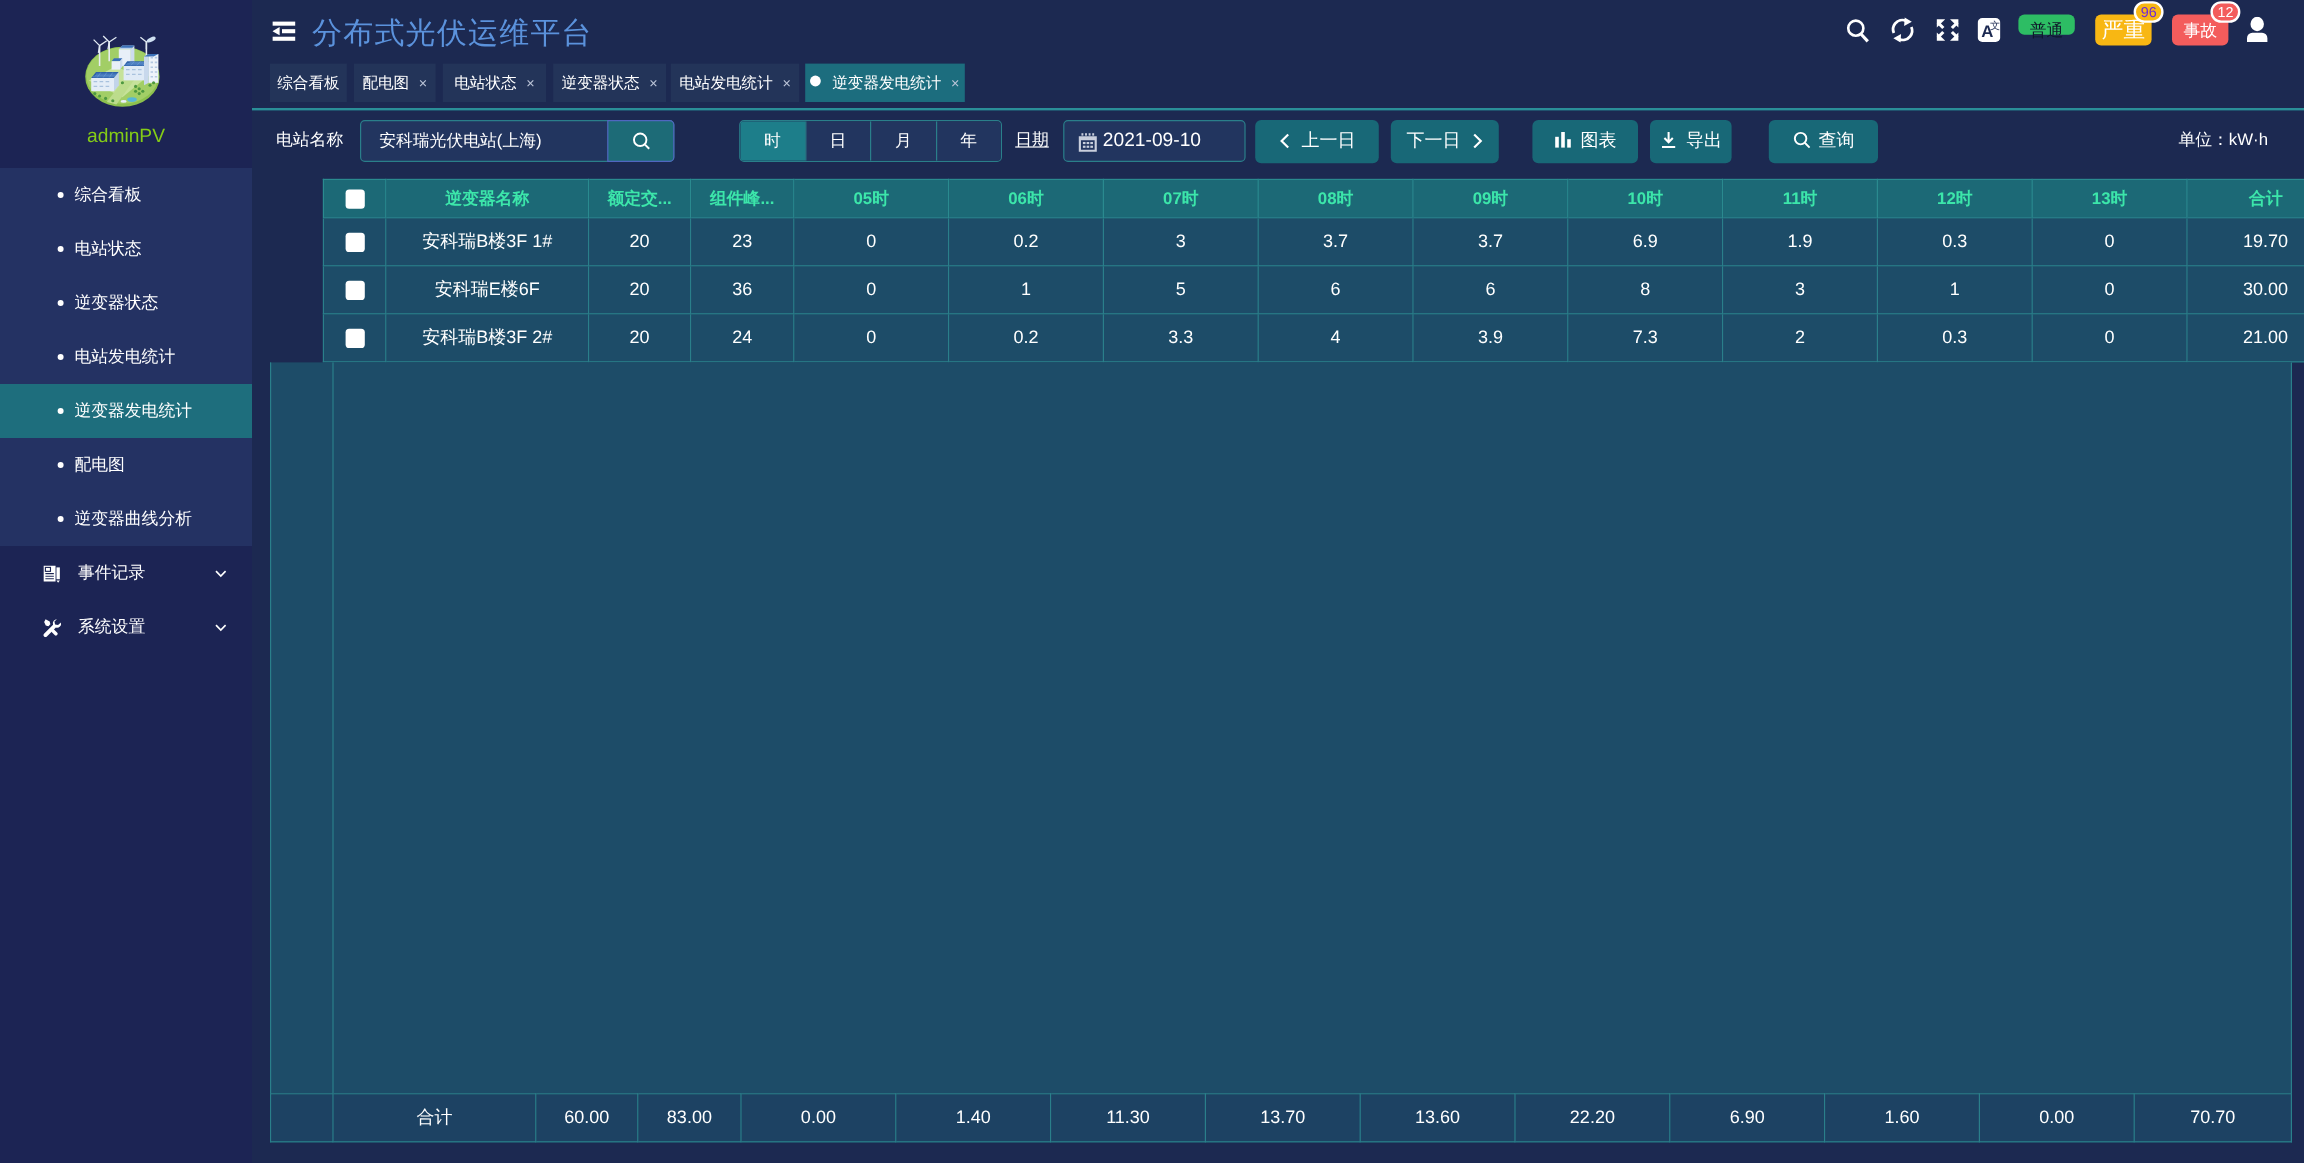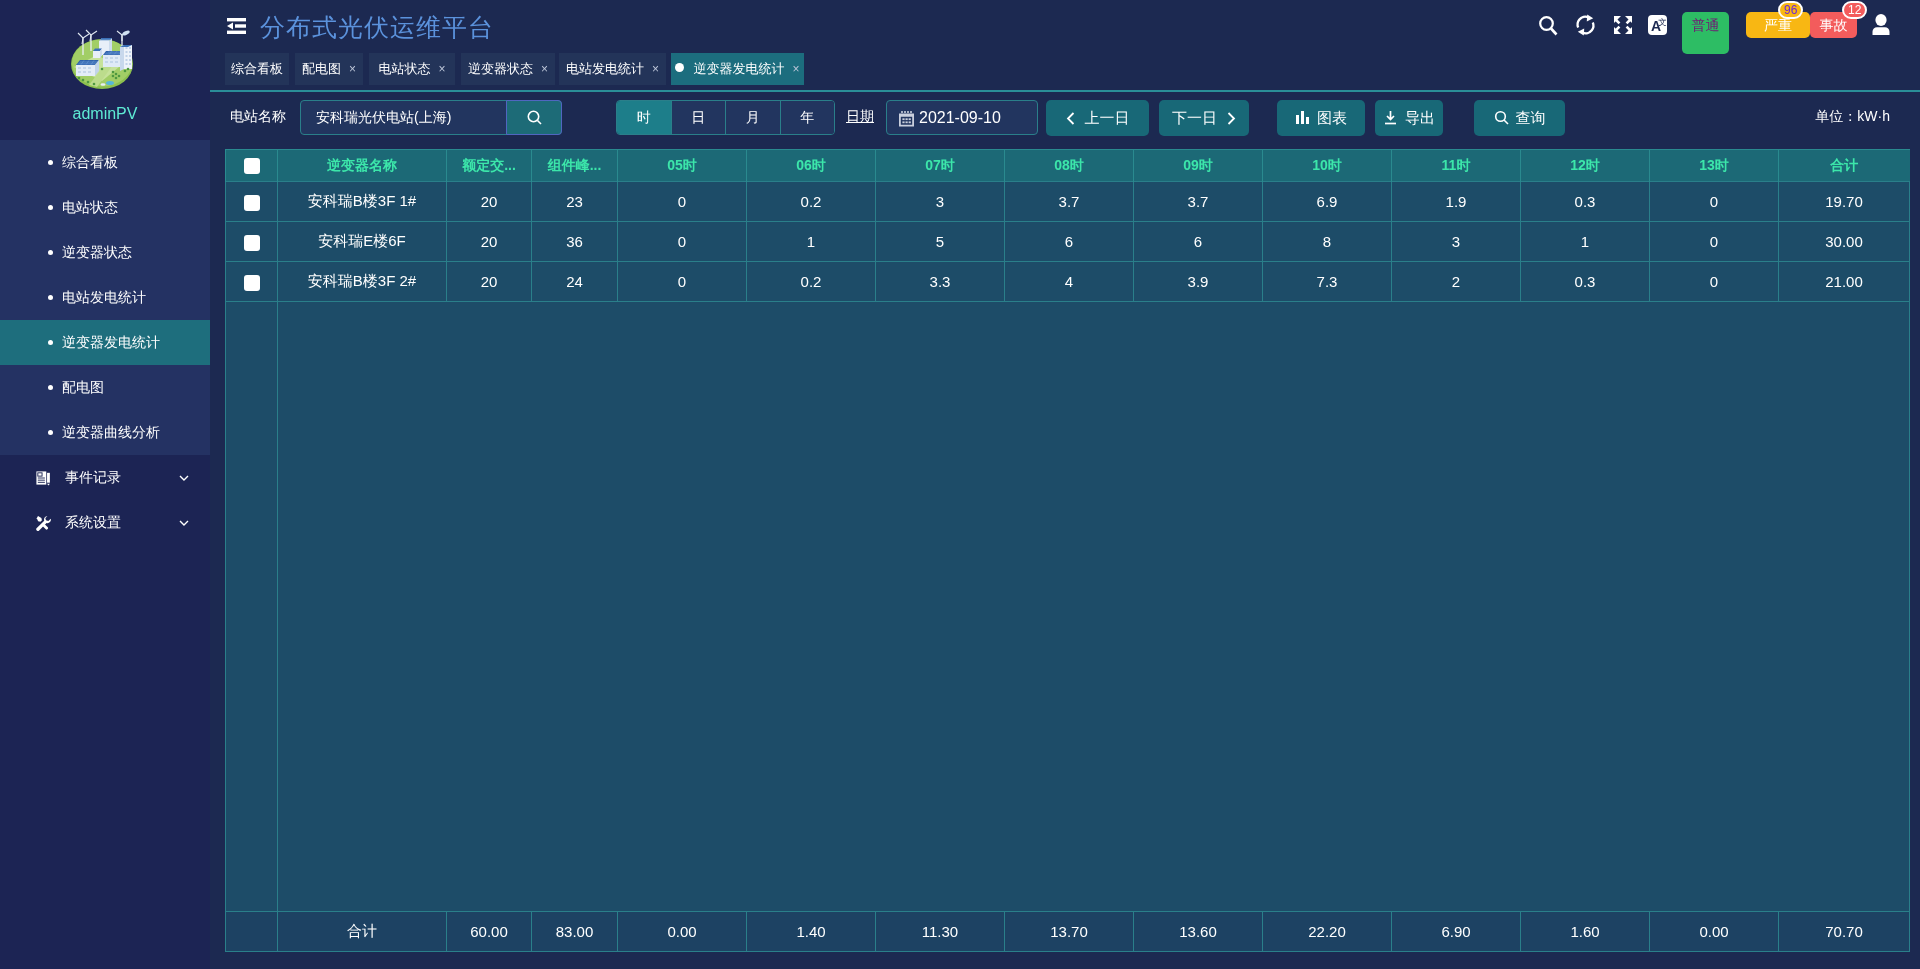--- a/index.html
+++ b/index.html
@@ -1,20 +1,20 @@
 <!DOCTYPE html>
 <html><head>
 <meta charset="utf-8">
 <style>
 * { margin:0; padding:0; box-sizing:border-box; }
 html,body { width:1920px; height:969px; overflow:hidden; background:#1c2951;
   font-family:"Liberation Sans", sans-serif; }
 .sidebar { position:absolute; left:0; top:0; width:210px; height:969px; background:#1c2454; }
 .logo { position:absolute; left:69px; top:25px; width:66px; height:66px; }
-.uname { position:absolute; left:0; top:105px; width:210px; text-align:center; color:#5eead4; font-size:16px; }
+.uname { position:absolute; left:0; top:105px; width:210px; text-align:center; color:#84cc16; font-size:16px; }
 .menu { position:absolute; left:0; top:140px; width:210px; }
 .mitem { position:relative; height:45px; line-height:45px; color:#fff; font-size:14px; }
 .mitem .micon { position:absolute; left:35px; top:15px; width:16px; height:16px; }
 .mitem .mtext { position:absolute; left:65px; }
 .mitem .chev { position:absolute; left:179px; top:18px; width:10px; height:10px; }
 .parent-active { background:#1e4d69; height:46px; line-height:46px; }
 .parent-active .micon { top:15px; }
 .parent-active .chev { top:19px; }
 .submenu { background:#243263; }
 .sitem { position:relative; height:45px; line-height:45px; color:#fff; font-size:14px; }
@@ -33,21 +33,21 @@
 .hr-line { position:absolute; left:0; top:90px; width:1710px; height:2px; background:#2a8f98; }
 .filter { position:absolute; left:0; top:100px; height:35px; width:1710px; color:#fff; font-size:14px; }
 .flabel { position:absolute; top:8px; }
 .finput { position:absolute; top:0; height:35px; border:1px solid #2a7f8a; border-radius:4px; background:#22355f; color:#fff; line-height:33px; }
 .seg { position:absolute; left:406px; top:0; width:219px; height:35px; border:1px solid #2a7f8a; border-radius:4px; overflow:hidden; display:flex; }
 .seg div { flex:1; text-align:center; line-height:33px; background:#22355f; border-left:1px solid #2a7f8a; }
 .seg div:first-child { border-left:none; }
 .seg div.on { background:#1d7e8a; }
 .btn { position:absolute; top:0; height:36px; background:#186877; border-radius:5px; color:#fff; text-align:center; line-height:36px; font-size:15px; }
 .unit { position:absolute; right:30px; top:8px; }
-.tablewrap { position:absolute; left:15px; top:149px; width:1685px; height:800px; }
+.tablewrap { position:absolute; left:15px; top:149px; width:1685px; height:800px;padding-left:44px; }
 table.grid { border-collapse:collapse; width:1685px; table-layout:fixed; }
 .grid th { background:#1c6976; color:#3ce6aa; font-size:14px; font-weight:bold; height:32px; border:1px solid #2a8a8f; border-bottom:none; }
 .grid th:last-child { border-right:none; }
 .grid td { background:#1d4c68; color:#fff; font-size:15px; text-align:center; height:40px; border:1px solid #2a7f8a; }
 .cbx { display:inline-block; width:16px; height:16px; background:#fff; border-radius:3px; vertical-align:middle; }
 .fillbody { position:absolute; left:0; top:153px; width:1685px; height:609px; background:#1d4c68; border-left:1px solid #2a7f8a; border-right:1px solid #2a7f8a; }
 .fillbody .colsep { position:absolute; left:51px; top:0; width:1px; height:609px; background:#2a7f8a; }
 .sumrow { position:absolute; left:0; top:762px; width:1685px; }
 .sumrow td { background:#1d4263; height:40px; }
 </style>
@@ -211,22 +211,22 @@
           <rect x="14.6" y="10.7" width="2.6" height="6.5" transform="rotate(-45 15.9 14)"></rect>
           <polygon points="1,12 1,19 8,19"></polygon>
           <rect x="2.8" y="10.7" width="2.6" height="6.5" transform="rotate(45 4.1 14)"></rect>
         </g>
       </svg>
     <svg style="position:absolute;left:1438px;top:15px;" width="19" height="20" viewBox="0 0 19 20">
         <rect x="0" y="0" width="19" height="20" rx="4" fill="#fff"></rect>
         <text x="8" y="16" font-size="14" font-weight="bold" fill="#1c2951" text-anchor="middle" font-family="Liberation Sans">A</text>
         <text x="14.5" y="9.5" font-size="8.5" fill="#1c2951" text-anchor="middle" font-family="Liberation Sans">文</text>
       </svg>
-    <div style="position:absolute;left:1472px;top:12px;width:47px;height:42px;background:#2dbd64;border-radius:5px;color:#701a75;font-size:14px;text-align:center;line-height:26px;">普通</div>
-    <div style="position:absolute;left:1536px;top:12px;width:64px;height:26px;background:#f8b713;border-radius:5px;color:#fff;font-size:14px;text-align:center;line-height:26px;">严重</div>
+    <div style="position:absolute;left:1472px;top:12px;width:47px;height:17px;background:#2dbd64;border-radius:5px;color:#0f172a;font-size:14px;text-align:center;line-height:26px;">普通</div>
+    <div style="position:absolute;left:1536px;top:12px;width:47px;height:26px;background:#f8b713;border-radius:5px;color:#fff;font-size:18px;text-align:center;line-height:26px;">严重</div>
     <div style="position:absolute;left:1568px;top:1px;height:18px;background:#f8b713;border:2px solid #fff;border-radius:10px;color:#6d28d9;font-size:12px;text-align:center;line-height:14px;padding:0 4px;">96</div>
     <div style="position:absolute;left:1600px;top:12px;width:47px;height:26px;background:#f35c5c;border-radius:5px;color:#fff;font-size:14px;text-align:center;line-height:26px;">事故</div>
     <div style="position:absolute;left:1632px;top:1px;height:18px;background:#f35c5c;border:2px solid #fff;border-radius:10px;color:#fff;font-size:12px;text-align:center;line-height:14px;padding:0 4px;">12</div>
     <svg style="position:absolute;left:1662px;top:14px;" width="18" height="21" viewBox="0 0 18 21">
         <ellipse cx="9" cy="6" rx="5.6" ry="6" fill="#fff"></ellipse>
         <path d="M0.5 21 v-3.2 a4.5 4.5 0 0 1 4.5-4.5 h8 a4.5 4.5 0 0 1 4.5 4.5 V21 Z" fill="#fff"></path>
       </svg>
   </div>
   <div class="tabs">
     <div class="tab" style="left:15px;width:64px;">综合看板</div>

